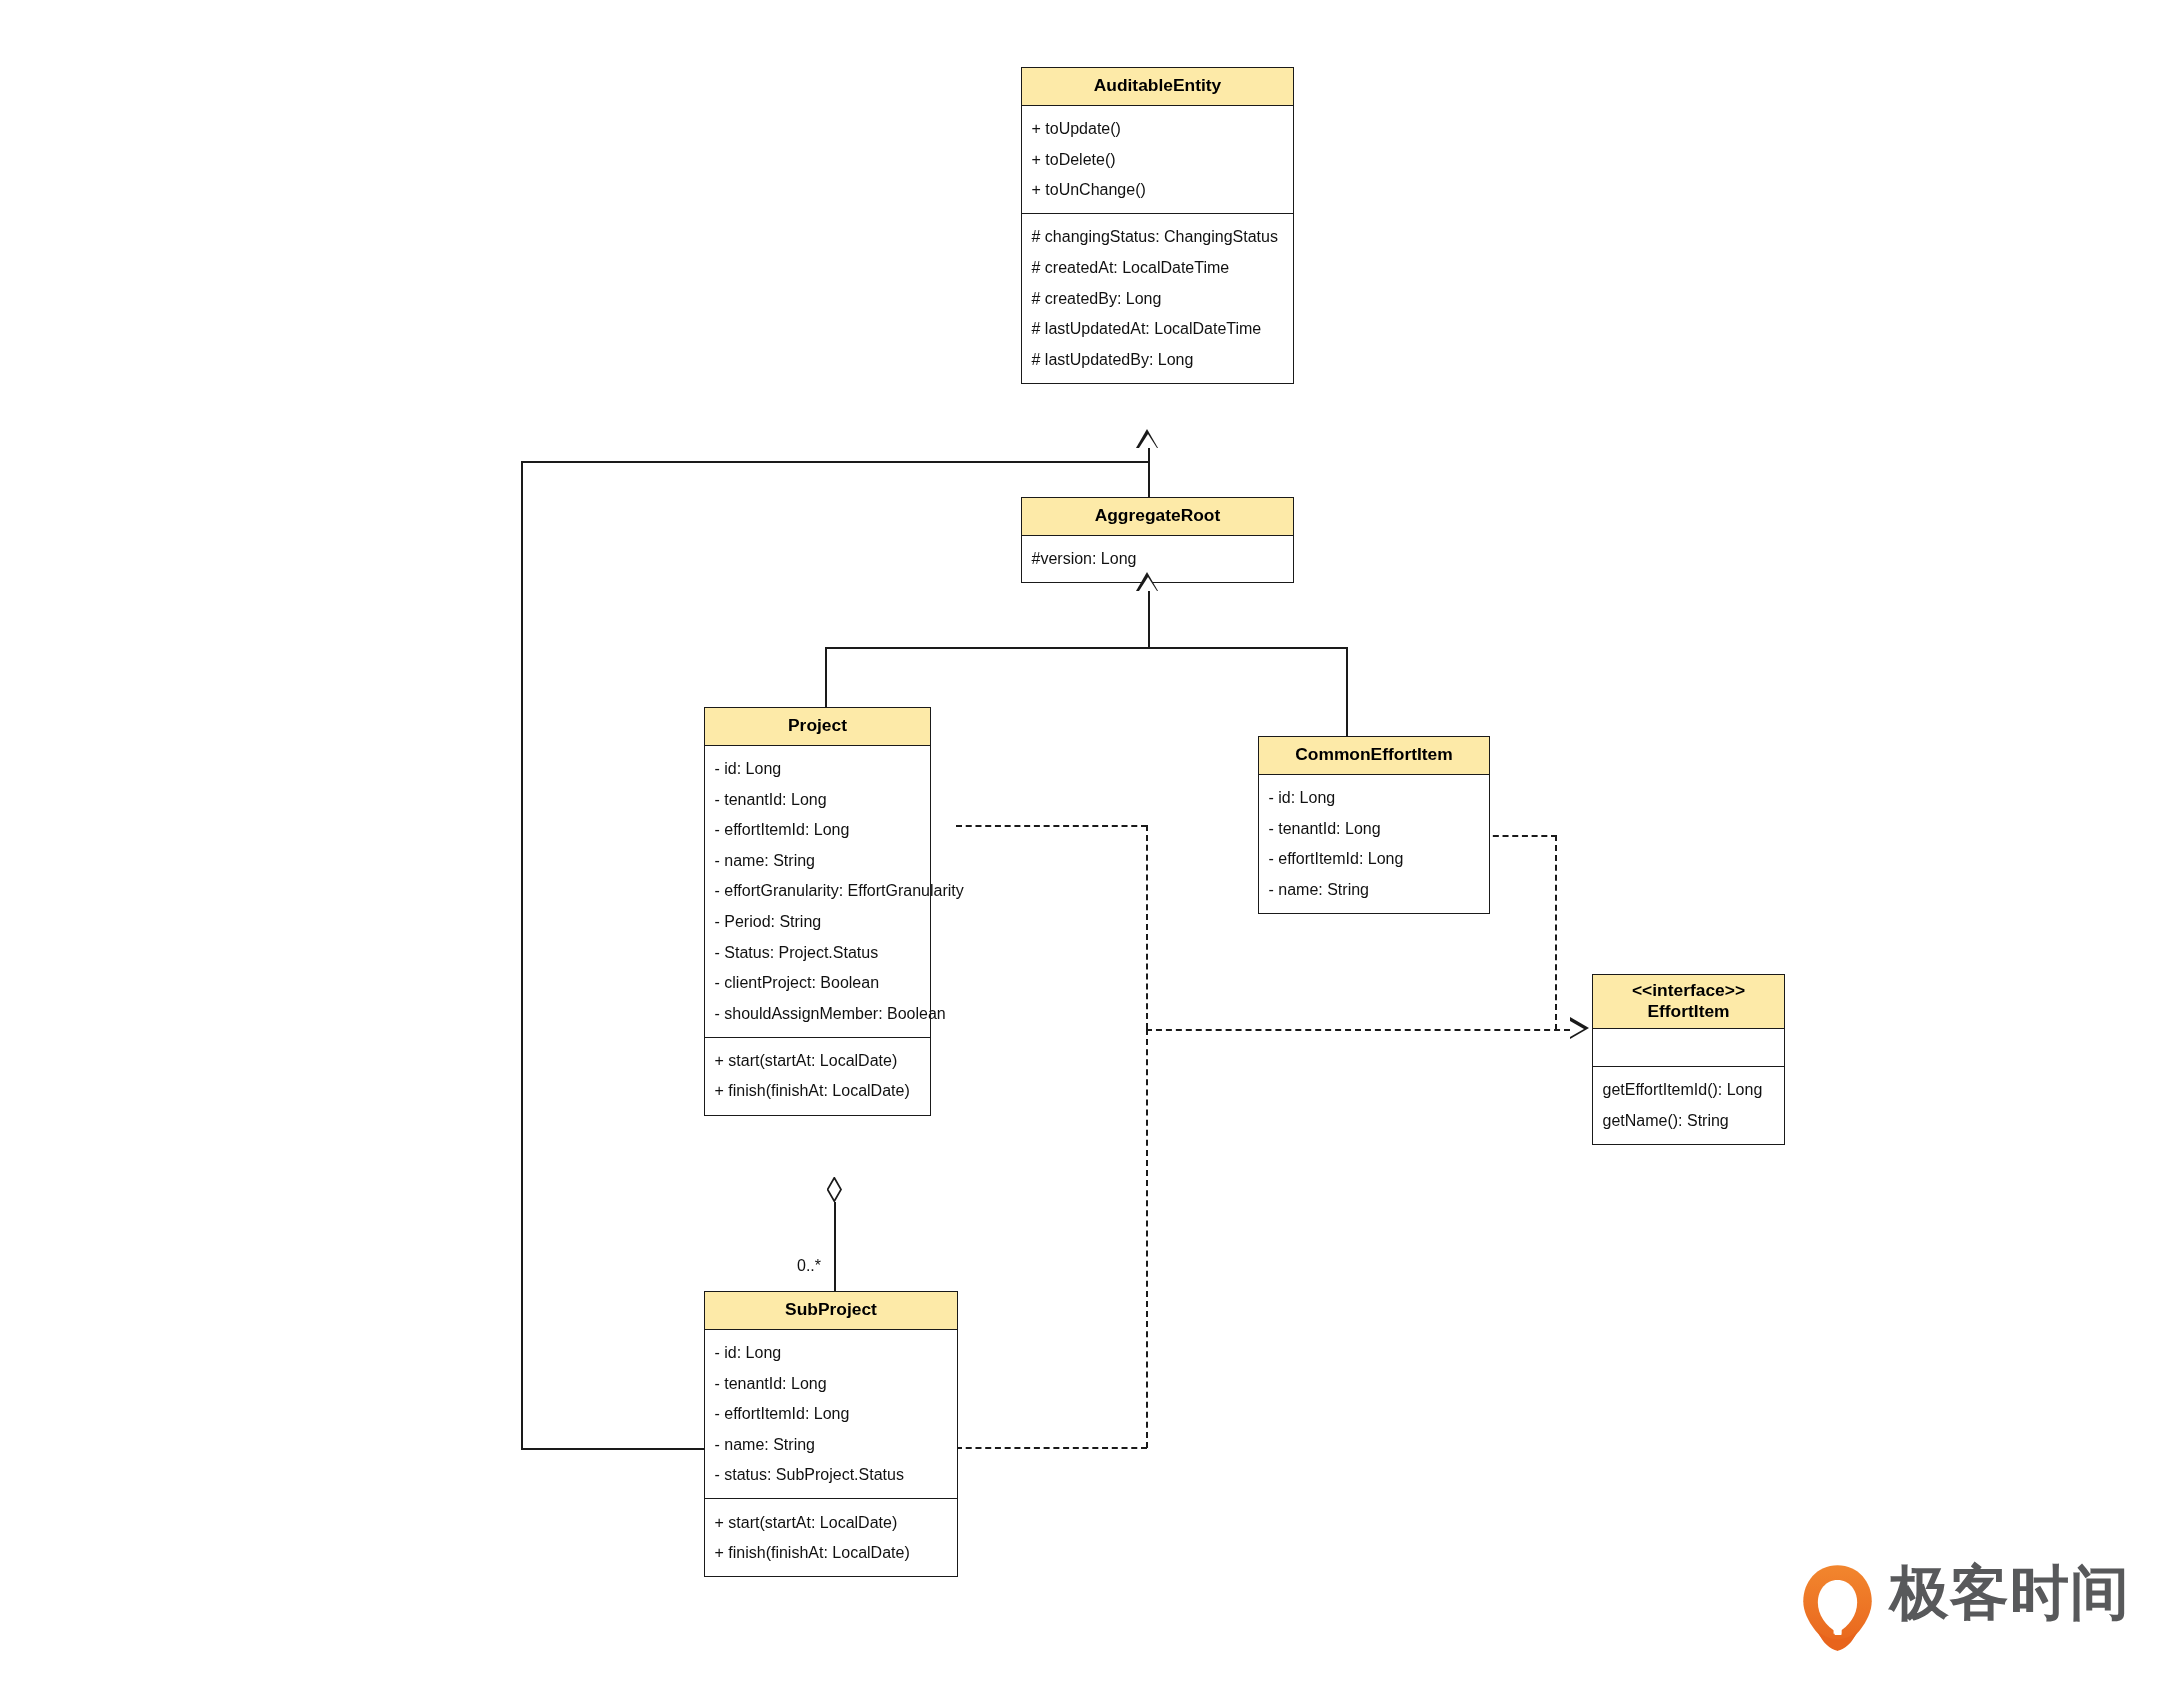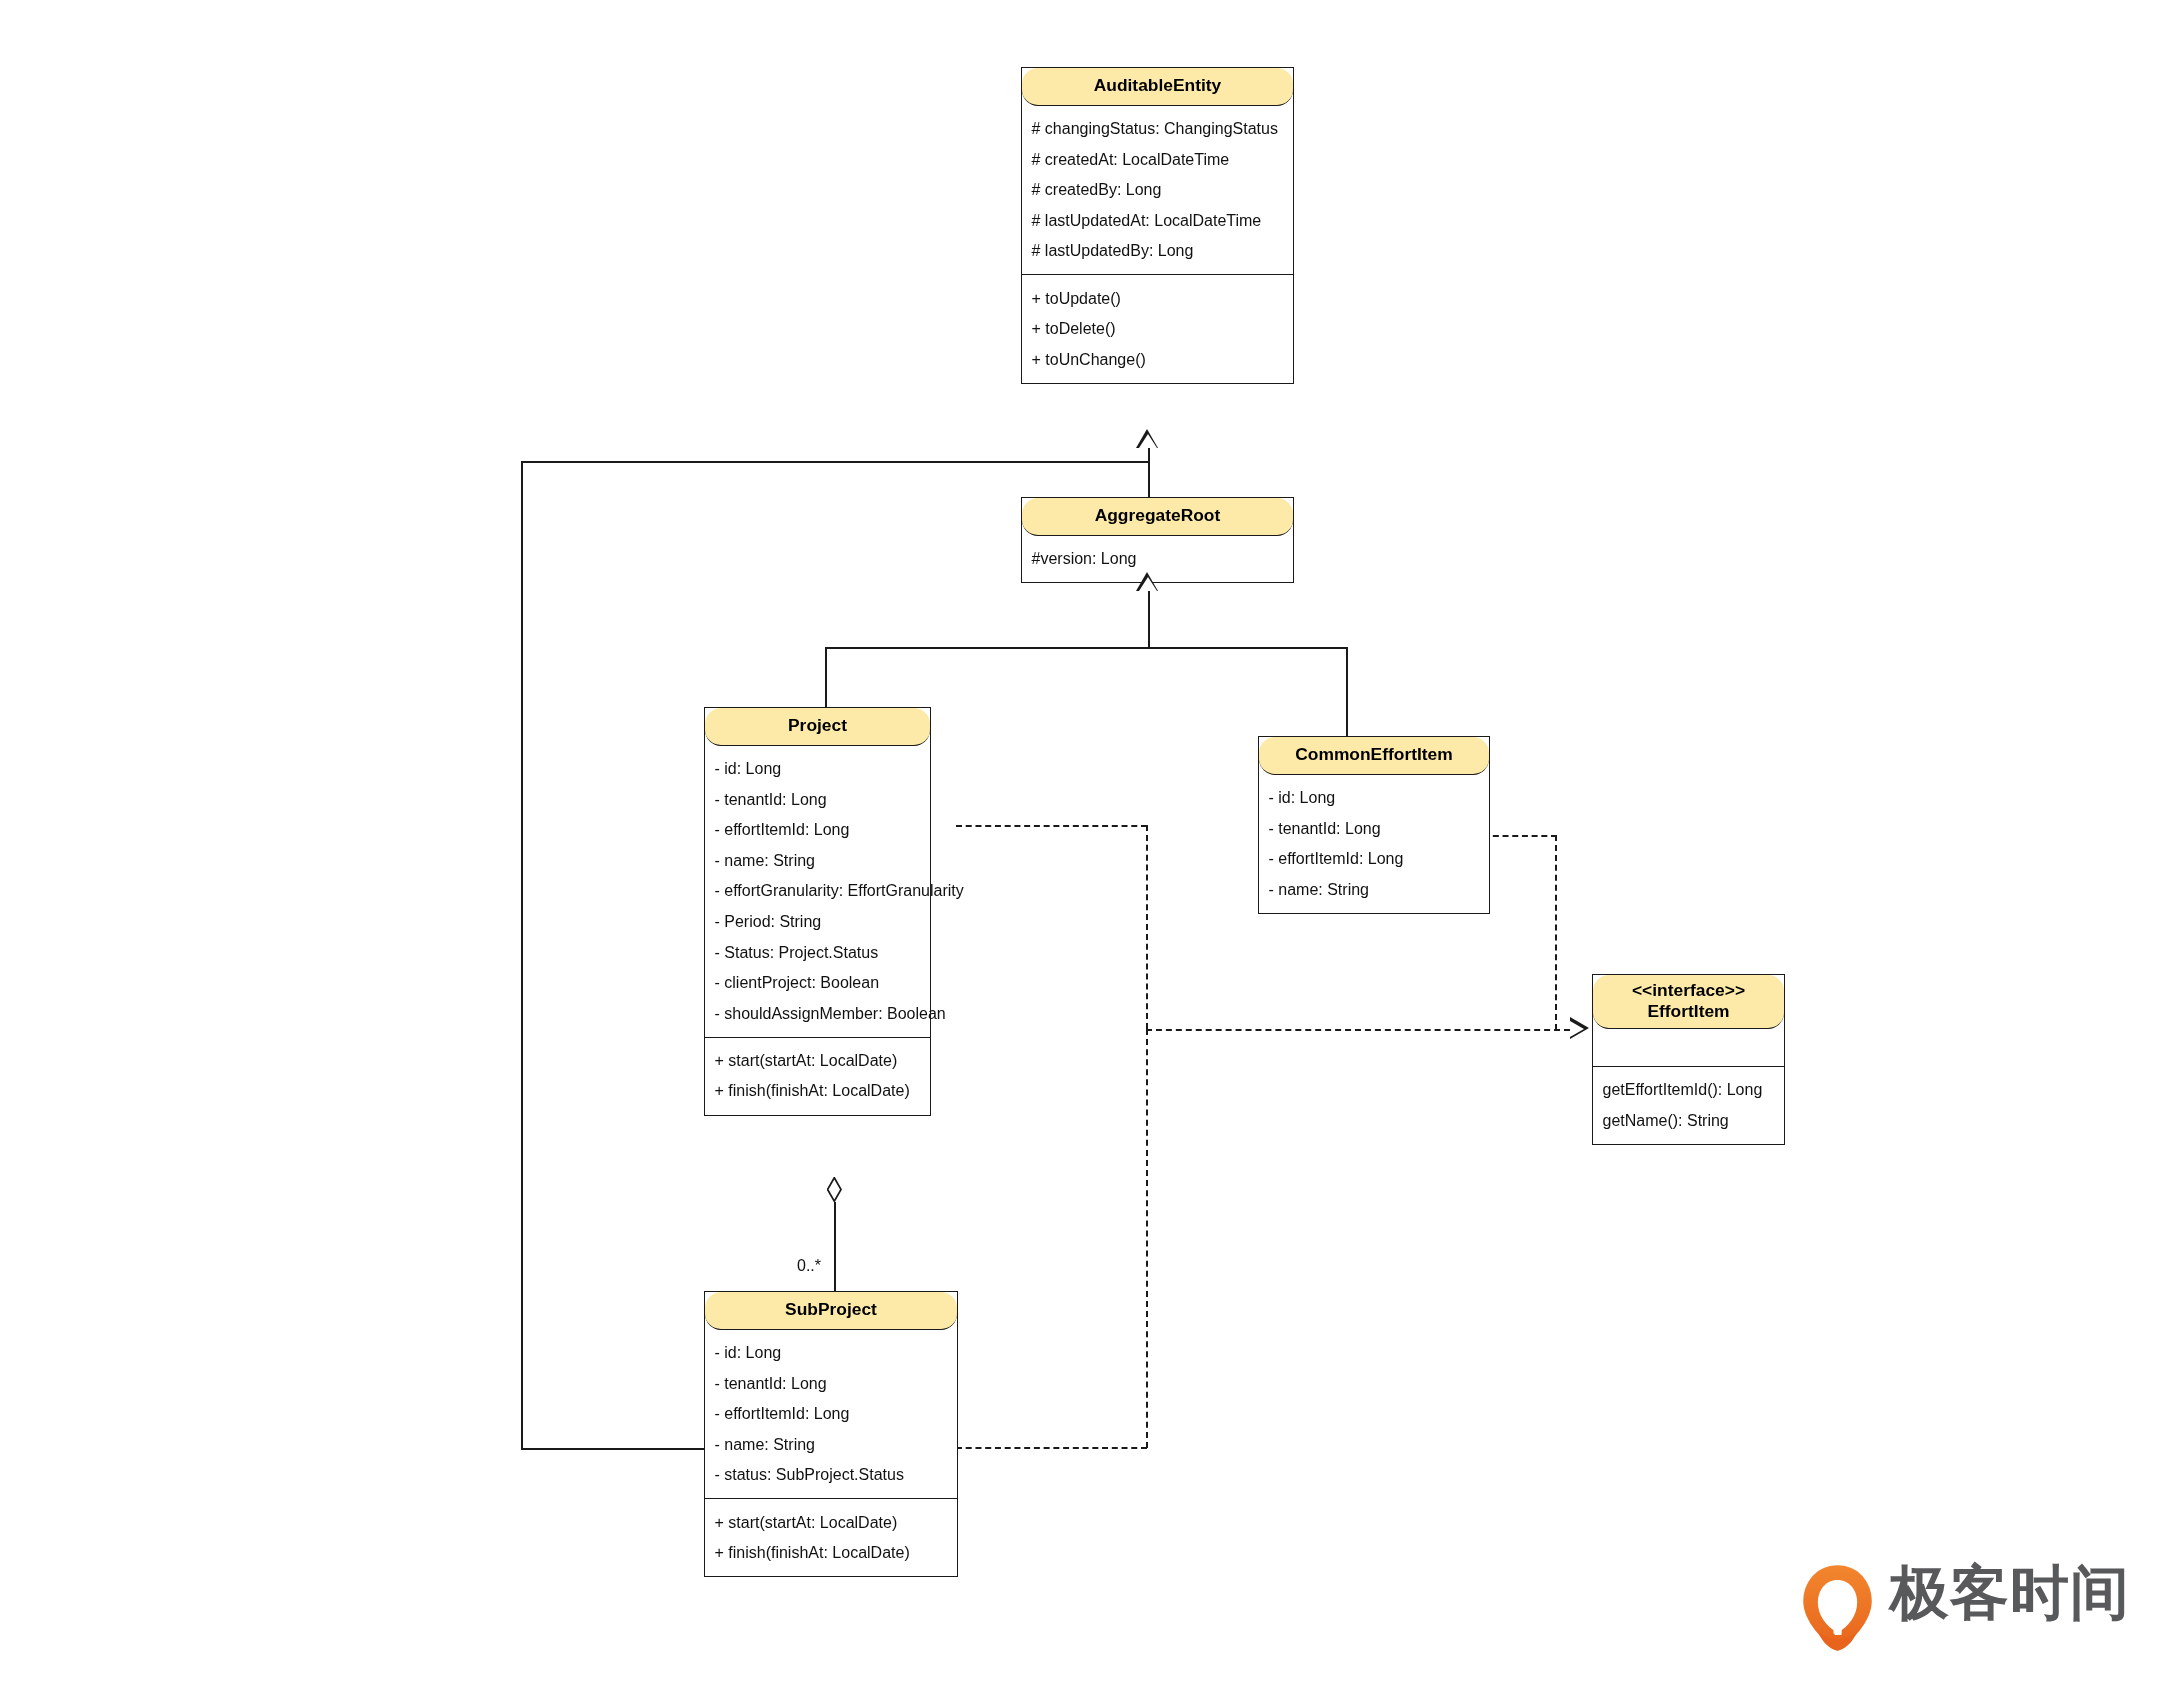--- a/index.html
+++ b/index.html
@@ -28,21 +28,20 @@
   .uml-header {
     background: #fdeaa8;
     border-bottom: 1.7px solid #1a1a1a;
     text-align: center;
     font-weight: bold;
     color: #000000;
     font-size: 17.4px;
     line-height: 1.25;
     padding: 7.3px 3.4px 7.8px 3.4px;
     white-space: nowrap;
-    border-radius: 16px;
   }
   .uml-header.two-line {
     padding: 4.5px 3.4px 5px 3.4px;
     text-align: center;
   }
   .uml-header .stereo {
     display: block;
     font-weight: bold;
   }
   .uml-compartment {
@@ -214,30 +213,30 @@
   <div class="diamond" style="left:827px; top:1177px;">
     <svg width="14.6" height="25" viewBox="0 0 26 44" xmlns="http://www.w3.org/2000/svg">
       <polygon points="13,1 25,22 13,43 1,22" fill="#ffffff" stroke="#1a1a1a" stroke-width="3"></polygon>
     </svg>
   </div>
   <div class="mult-label" style="left:797px; top:1257px;">0..*</div>
 
   <div class="uml-class" style="left:1021px; top:67px; width:273px;">
     <div class="uml-header">AuditableEntity</div>
     <div class="uml-compartment">
+      <div class="uml-row">+ toUpdate()</div>
+      <div class="uml-row">+ toDelete()</div>
+      <div class="uml-row">+ toUnChange()</div>
+    </div>
+    <div class="uml-compartment">
       <div class="uml-row"># changingStatus: ChangingStatus</div>
       <div class="uml-row"># createdAt: LocalDateTime</div>
       <div class="uml-row"># createdBy: Long</div>
       <div class="uml-row"># lastUpdatedAt: LocalDateTime</div>
       <div class="uml-row"># lastUpdatedBy: Long</div>
-    </div>
-    <div class="uml-compartment">
-      <div class="uml-row">+ toUpdate()</div>
-      <div class="uml-row">+ toDelete()</div>
-      <div class="uml-row">+ toUnChange()</div>
     </div>
   </div>
 
   <div class="uml-class" style="left:1021px; top:497px; width:273px;">
     <div class="uml-header">AggregateRoot</div>
     <div class="uml-compartment">
       <div class="uml-row">#version: Long</div>
     </div>
   </div>
 

